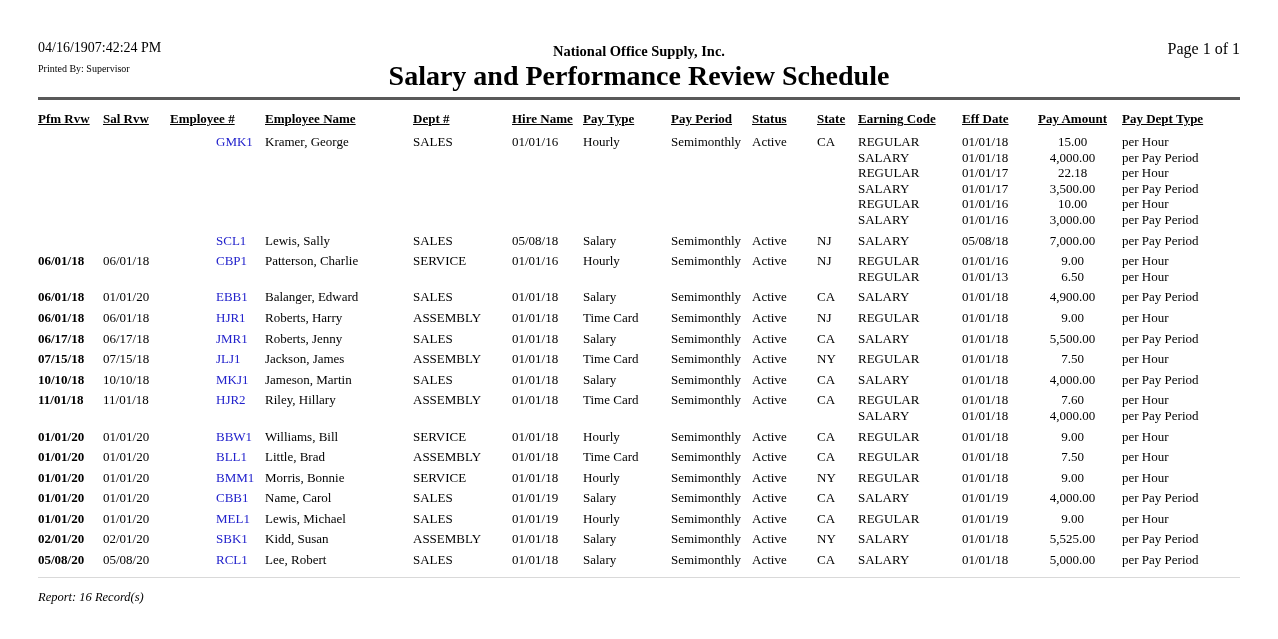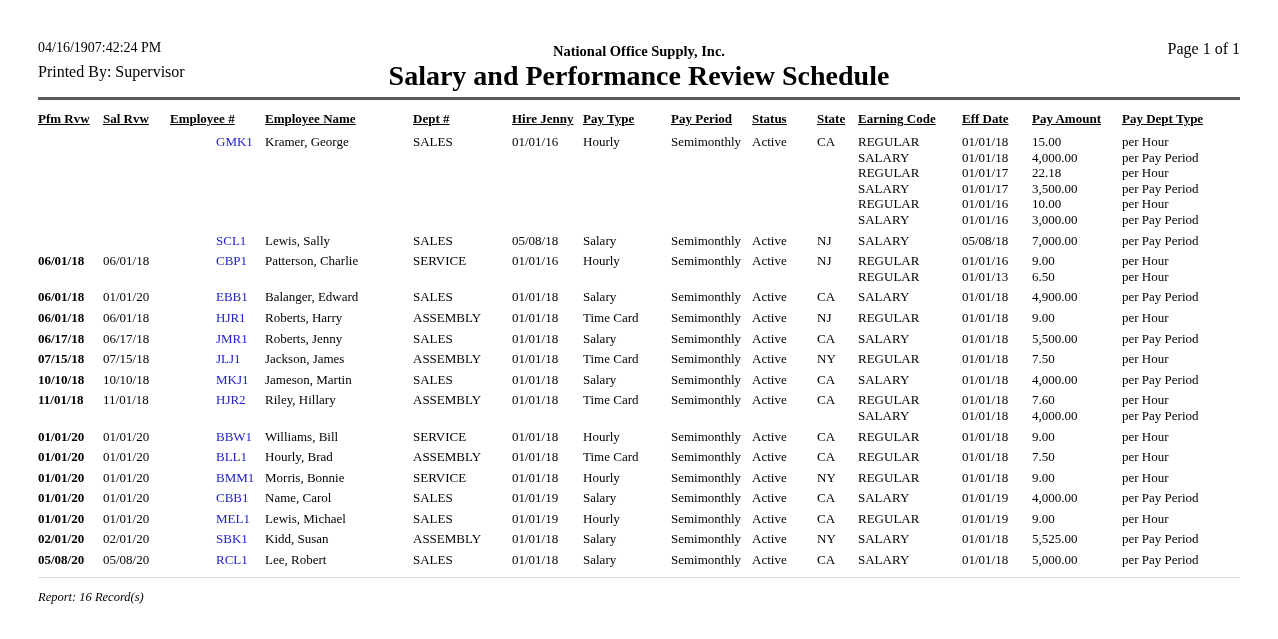--- a/index.html
+++ b/index.html
@@ -3,40 +3,40 @@
 <meta charset="utf-8">
 <style>
   html,body { margin:0; padding:0; }
   body {
     width:1278px; height:639px; background:#ffffff; position:relative;
     font-family:"Liberation Serif", serif; color:#000;
     overflow:hidden;
   }
   .hdr-datetime { position:absolute; left:38px; top:40px; font-size:14px; white-space:nowrap; }
   .hdr-time { }
-  .hdr-printedby { position:absolute; left:38px; top:63px; font-size:16px; }
+  .hdr-printedby { position:absolute; left:38px; top:63px; font-size:10px; }
   .hdr-company { position:absolute; left:0; right:0; top:43px; text-align:center; font-size:14.5px; font-weight:bold; }
   .hdr-title { position:absolute; left:0; right:0; top:60px; text-align:center; font-size:28px; font-weight:bold; }
   .hdr-page { position:absolute; right:38px; top:40px; font-size:16px; }
   .rule-top { position:absolute; left:38px; top:97px; width:1202px; height:3px; background:#595959; }
   .rule-bottom { position:absolute; left:38px; top:577px; width:1202px; height:1px; background:#d9d9d9; }
   table.report {
     position:absolute; left:38px; top:112px; width:1202px;
     border-collapse:collapse; table-layout:fixed;
   }
   th {
     text-align:left; font-weight:bold; text-decoration:underline;
     font-size:13px; line-height:14px; padding:0 0 8px 0; white-space:nowrap;
     vertical-align:top;
   }
   td {
     vertical-align:top; font-size:13px; line-height:15.6px;
     padding:0 0 5px 0; white-space:nowrap; overflow:hidden;
   }
-  th.amt, td.amt { text-align:left; }
+  th.amt, td.amt { text-align:center; }
   th.rate, td.rate { padding-left:9px; }
   td.bold-col { font-weight:bold; }
   .link { color:#2222cc; cursor:pointer;margin-left:46px; }
   .footer-note { position:absolute; left:38px; top:590px; font-size:12.5px; font-style:italic; }
 </style>
 </head>
 <body>
 
 <div class="hdr-datetime">
   <span>04/16/19</span><span class="hdr-time">07:42:24 PM</span>
@@ -64,21 +64,21 @@
     <col style="width:81px">
       <col style="width:127px">
   </colgroup>
   <thead>
     <tr>
       <th>Pfm Rvw</th>
       <th>Sal Rvw</th>
       <th>Employee #</th>
       <th>Employee Name</th>
       <th>Dept #</th>
-      <th>Hire Jenny</th>
+      <th>Hire Name</th>
       <th>Pay Type</th>
       <th>Pay Period</th>
       <th>Status</th>
       <th>State</th>
       <th>Earning Code</th>
       <th>Eff Date</th>
       <th class="amt">Pay Amount</th>
       <th class="rate">Pay Dept Type</th>
     </tr>
   </thead>
@@ -348,21 +348,21 @@
           <div>9.00</div>
         </td>
         <td class="rate">
           <div>per Hour</div>
         </td>
       </tr>
       <tr>
         <td class="bold-col">01/01/20</td>
         <td>01/01/20</td>
         <td><span class="link">BLL1</span></td>
-        <td>Hourly, Brad</td>
+        <td>Little, Brad</td>
         <td>ASSEMBLY</td>
         <td>01/01/18</td>
         <td>Time Card</td>
         <td>Semimonthly</td>
         <td>Active</td>
         <td>CA</td>
         <td>
           <div>REGULAR</div>
         </td>
         <td>

